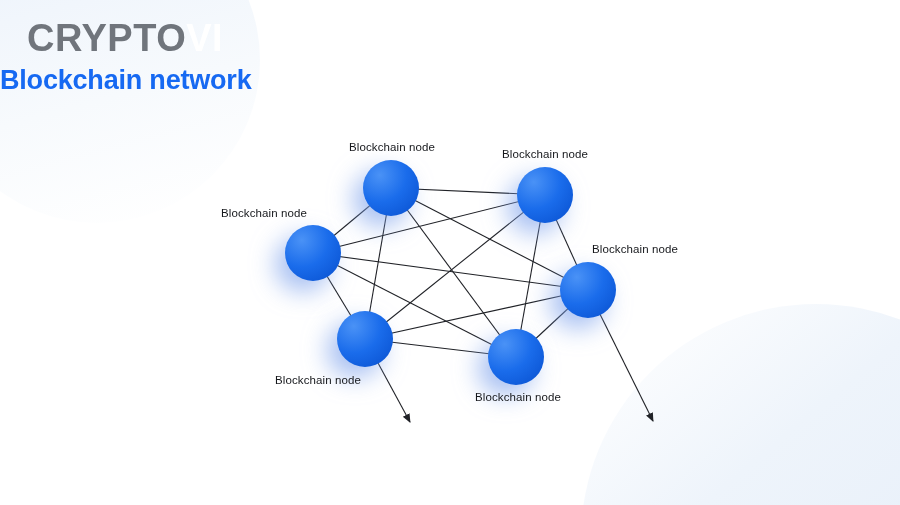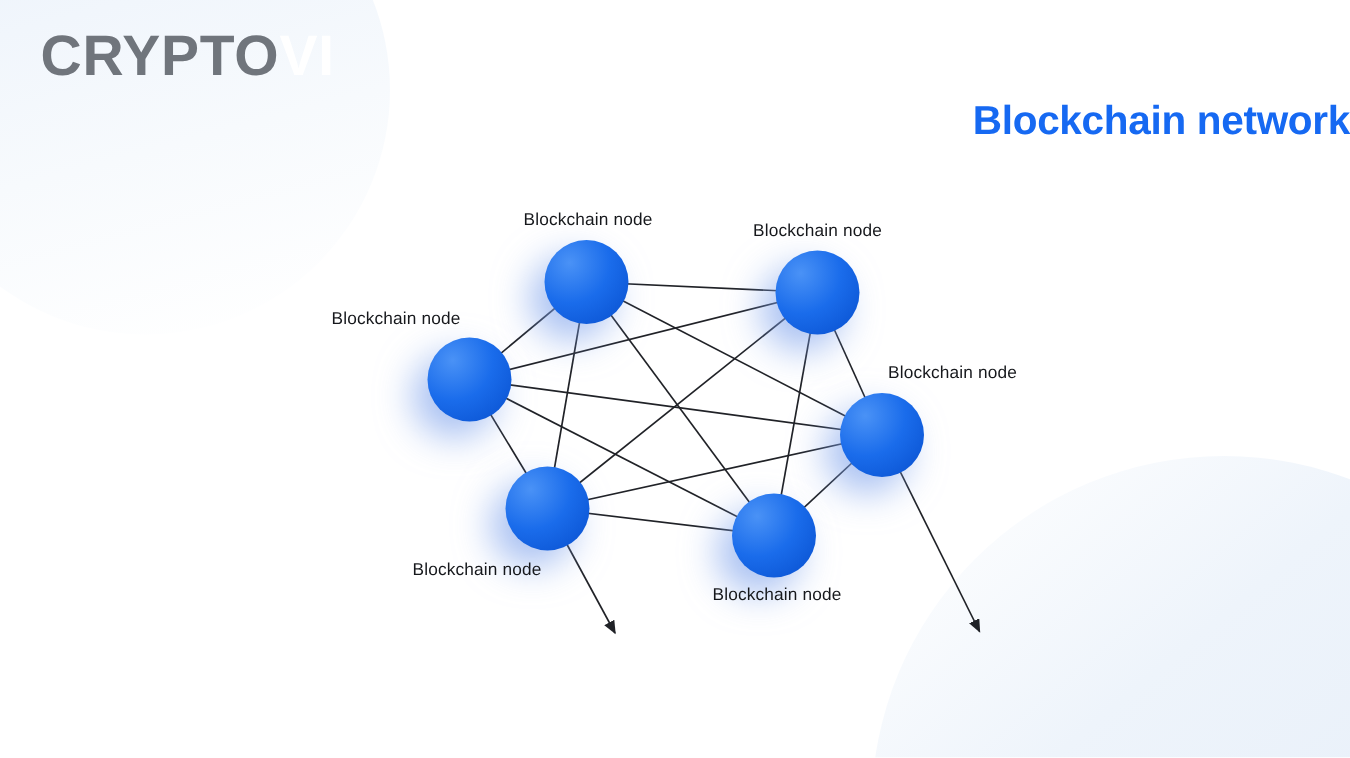--- a/index.html
+++ b/index.html
@@ -42,21 +42,21 @@
     z-index: 2;
     user-select: none;
   }
   .logo .part1 { color: #70757c; margin-top: 36px; }
   .logo .part2 { color: #ffffff; }
   
   .title {
     position: absolute;
     left: 0; right: 0;
     top: 65px;
-    text-align: right;
+    text-align: left;
     font-size: 27px;
     font-weight: 700;
     letter-spacing: -0.2px;
     z-index: 2;
   }
   
   #network-svg {
     position: absolute;
     left: 0; top: 0;
     width: 900px; height: 505px;

